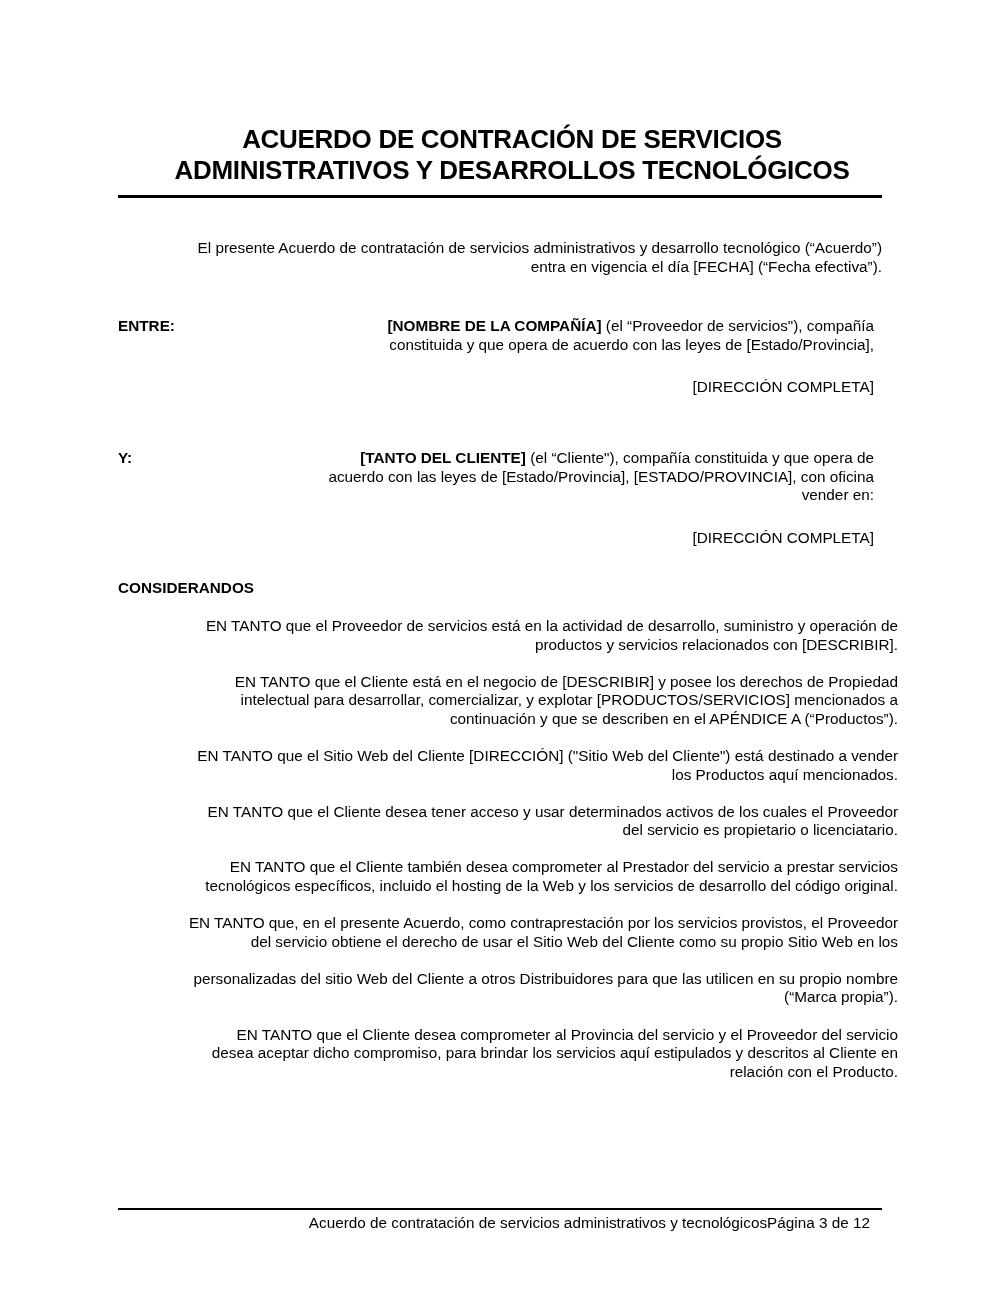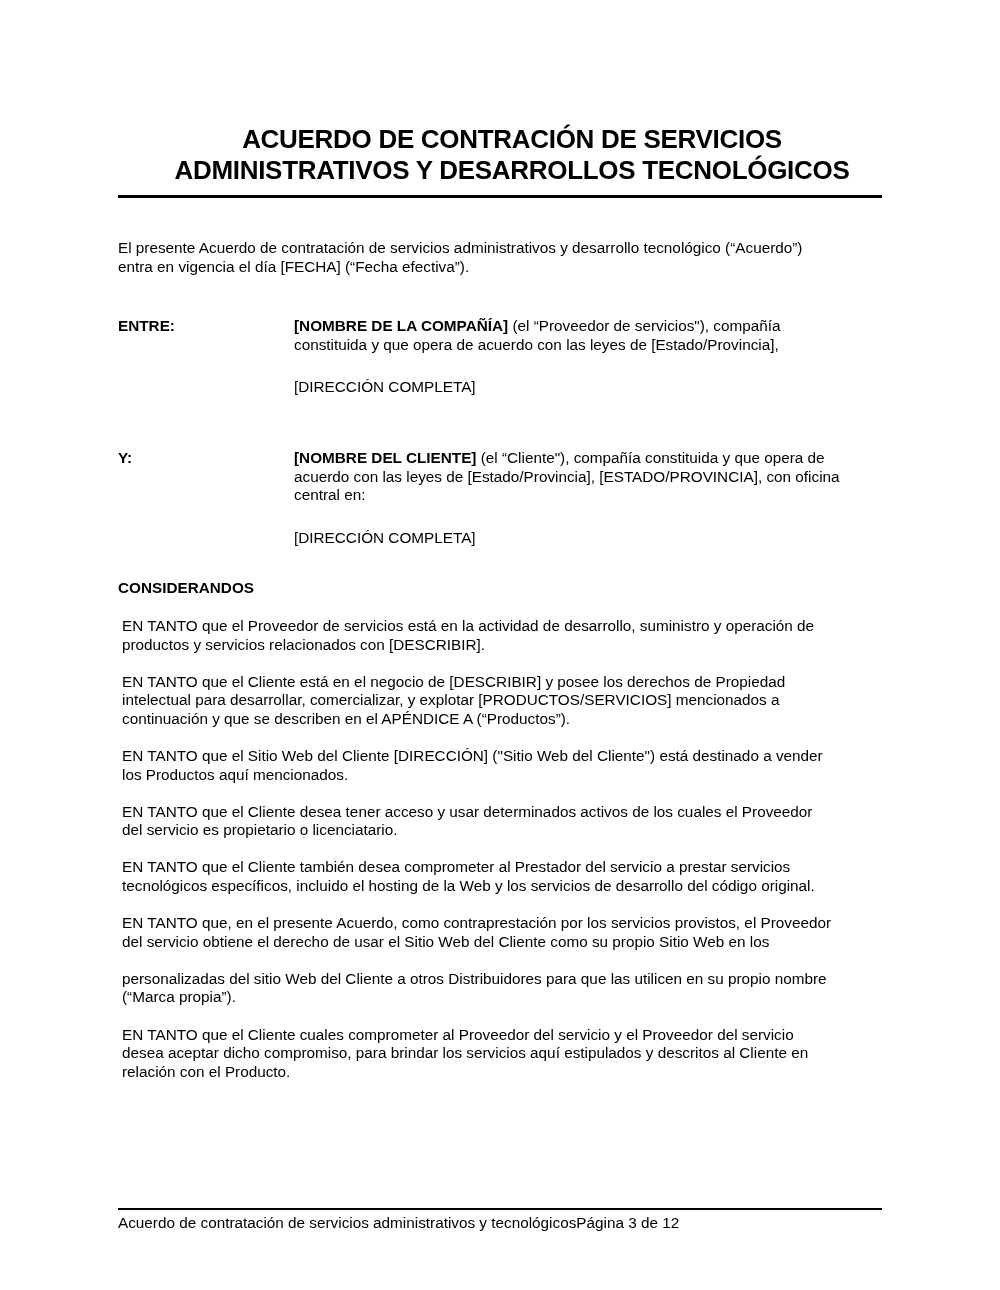--- a/index.html
+++ b/index.html
@@ -39,20 +39,21 @@
       top: 195px;
       left: 0;
       width: 764px;
       height: 3px;
       background: #000000;
     }
     .body-text {
       font-size: 15.3px;
       line-height: 18.6px;
       margin: 0;
+      text-align: right;
     }
     .intro {
       position: absolute;
       top: 239px;
       left: 0;
       width: 764px;
     }
     .party {
       position: absolute;
       left: 0;
@@ -82,21 +83,21 @@
       top: 579px;
       left: 0;
       font-weight: bold;
       font-size: 15.3px;
       line-height: 18.6px;
       margin: 0;
     }
     .recitals {
       position: absolute;
       top: 617px;
-      left: 4px;
+      left: 16px;
       width: 764px;
     }
     .recitals p {
       margin: 0 0 18.5px 0;
     }
     .footer-rule {
       position: absolute;
       top: 1208px;
       left: 0;
       width: 764px;
@@ -104,21 +105,21 @@
       background: #000000;
     }
     .footer {
       position: absolute;
       top: 1214px;
       left: 0;
       width: 764px;
       font-size: 15.3px;
       line-height: 18.6px;
       display: flex;
-      justify-content: flex-start;
+      justify-content: flex-end;
     }
     .footer .page-num {
       padding-right: 12px;
     }
   </style>
 </head>
 <body>
 
 <div class="page">
 
@@ -141,23 +142,23 @@
         <span>constituida y que opera de acuerdo con las leyes de [Estado/Provincia],</span><br>
       </p>
       <p class="addr">[DIRECCIÓN COMPLETA]</p>
     </div>
   </div>
 
   <div class="party party-y">
     <div class="party-label">Y:</div>
     <div class="party-body body-text">
       <p>
-        <span class="bold">[NOMBRE DEL CLIENTE]</span><span> (el “Cliente"), compañía constituida y que opera de</span><br>
+        <span class="bold">[TANTO DEL CLIENTE]</span><span> (el “Cliente"), compañía constituida y que opera de</span><br>
         <span>acuerdo con las leyes de [Estado/Provincia], [ESTADO/PROVINCIA], con oficina</span><br>
-        <span>central en:</span>
+        <span>vender en:</span>
       </p>
       <p class="addr">[DIRECCIÓN COMPLETA]</p>
     </div>
   </div>
 
   <h2 class="section-heading">CONSIDERANDOS</h2>
 
   <div class="recitals body-text">
     <p>
       <span>EN TANTO que el Proveedor de servicios está en la actividad de desarrollo, suministro y operación de</span><br>
@@ -181,21 +182,21 @@
       <span>tecnológicos específicos, incluido el hosting de la Web y los servicios de desarrollo del código original.</span>
     </p>
     <p>
       <span>EN TANTO que, en el presente Acuerdo, como contraprestación por los servicios provistos, el Proveedor</span><br>
       <span>del servicio obtiene el derecho de usar el Sitio Web del Cliente como su propio Sitio Web en los</span><br>
       <br>
       <span>personalizadas del sitio Web del Cliente a otros Distribuidores para que las utilicen en su propio nombre</span><br>
       <span>(“Marca propia”).</span>
     </p>
     <p>
-      <span>EN TANTO que el Cliente cuales comprometer al Proveedor del servicio y el Proveedor del servicio</span><br>
+      <span>EN TANTO que el Cliente desea comprometer al Provincia del servicio y el Proveedor del servicio</span><br>
       <span>desea aceptar dicho compromiso, para brindar los servicios aquí estipulados y descritos al Cliente en</span><br>
       <span>relación con el Producto.</span>
     </p>
   </div>
 
   <div class="footer-rule"></div>
   <div class="footer">
     <span>Acuerdo de contratación de servicios administrativos y tecnológicos</span>
     <span class="page-num">Página 3 de 12</span>
   </div>

